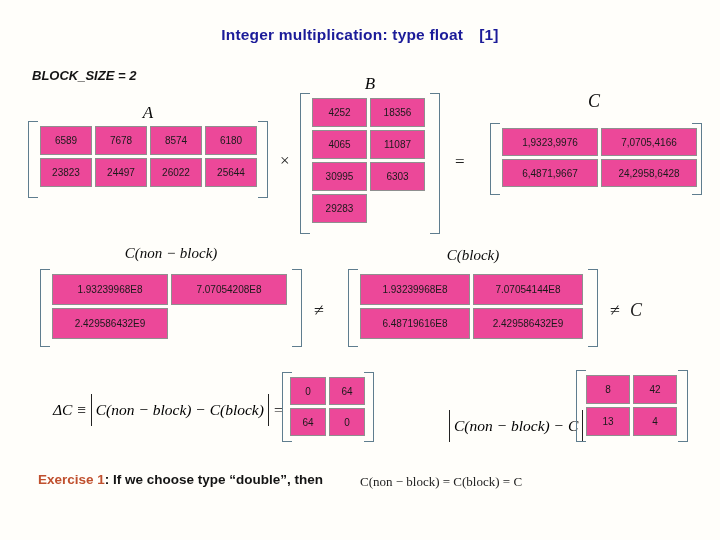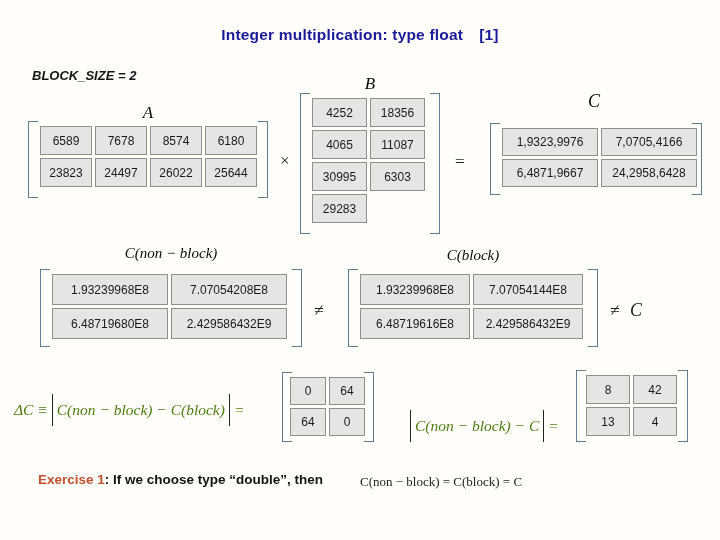--- a/index.html
+++ b/index.html
@@ -19,34 +19,35 @@
   .mlabel{
     position:absolute;text-align:center;font-family:"Liberation Serif",serif;
     font-style:italic;font-size:17px;color:#0a0a0a;
   }
   .matrix{position:absolute;}
   .brk{position:absolute;top:0;bottom:0;width:9px;}
   .brk.l{left:0;border-left:1.5px solid #5f7d8e;border-top:1.5px solid #5f7d8e;border-bottom:1.5px solid #5f7d8e;}
   .brk.r{right:0;border-right:1.5px solid #5f7d8e;border-top:1.5px solid #5f7d8e;border-bottom:1.5px solid #5f7d8e;}
   .grid{position:absolute;display:grid;gap:3px;}
   .cell{
-    background:#e5e5e5;border:1.5px solid #8f8f8f;display:flex;
-    align-items:center;justify-content:center;font-size:12px;color:#1a1a1a;
+    background:#ec4899;border:1.5px solid #8f8f8f;display:flex;
+    align-items:center;justify-content:center;font-size:10px;color:#1a1a1a;
   }
   .op{
     position:absolute;font-family:"Liberation Serif",serif;font-size:17px;color:#222;
   }
   .neq{
     position:absolute;font-family:"Liberation Serif",serif;font-size:18px;color:#222;
   }
   .neq .cvar{font-style:italic;margin-left:10px;}
   .formula{
     position:absolute;display:flex;align-items:center;height:52px;
-    font-family:"Liberation Serif",serif;font-style:italic;font-size:15.5px;color:#4d7c0f;
+    font-family:"Liberation Serif",serif;font-style:italic;font-size:15.5px;color:#000000;
     white-space:nowrap;
+    margin-left:39px;
   }
   .vbar{width:0;border-left:1.4px solid #222;height:32px;margin:0 4px;}
   .exercise{position:absolute;left:38px;top:472px;font-size:13.5px;font-weight:700;color:#141414;}
   .exercise .pfx{color:#c0502e;}
   .conclusion{
     position:absolute;left:360px;top:474px;font-family:"Liberation Serif",serif;
     font-size:13px;color:#222;white-space:nowrap;text-align:right;
   }
 </style>
 </head>
@@ -106,21 +107,20 @@
       </div>
     <div class="brk r"></div>
   </div>
 
   <div class="mlabel" style="left:40px;top:245px;width:262px;font-size:15px;">C(non − block)</div>
   <div class="matrix" style="left:40px;top:269px;width:262px;height:78px;">
     <div class="brk l"></div>
     <div class="grid" style="left:12px;top:5px;grid-template-columns:repeat(2,116px);grid-auto-rows:31px;">
         <div class="cell">1.93239968E8</div>
         <div class="cell">7.07054208E8</div>
-        <div class="cell">6.48719680E8</div>
         <div class="cell">2.429586432E9</div>
       </div>
     <div class="brk r"></div>
   </div>
 
   <div class="neq" style="left:314px;top:300px;">≠</div>
 
   <div class="mlabel" style="left:348px;top:247px;width:250px;font-size:15px;">C(block)</div>
   <div class="matrix" style="left:348px;top:269px;width:250px;height:78px;">
     <div class="brk l"></div>

